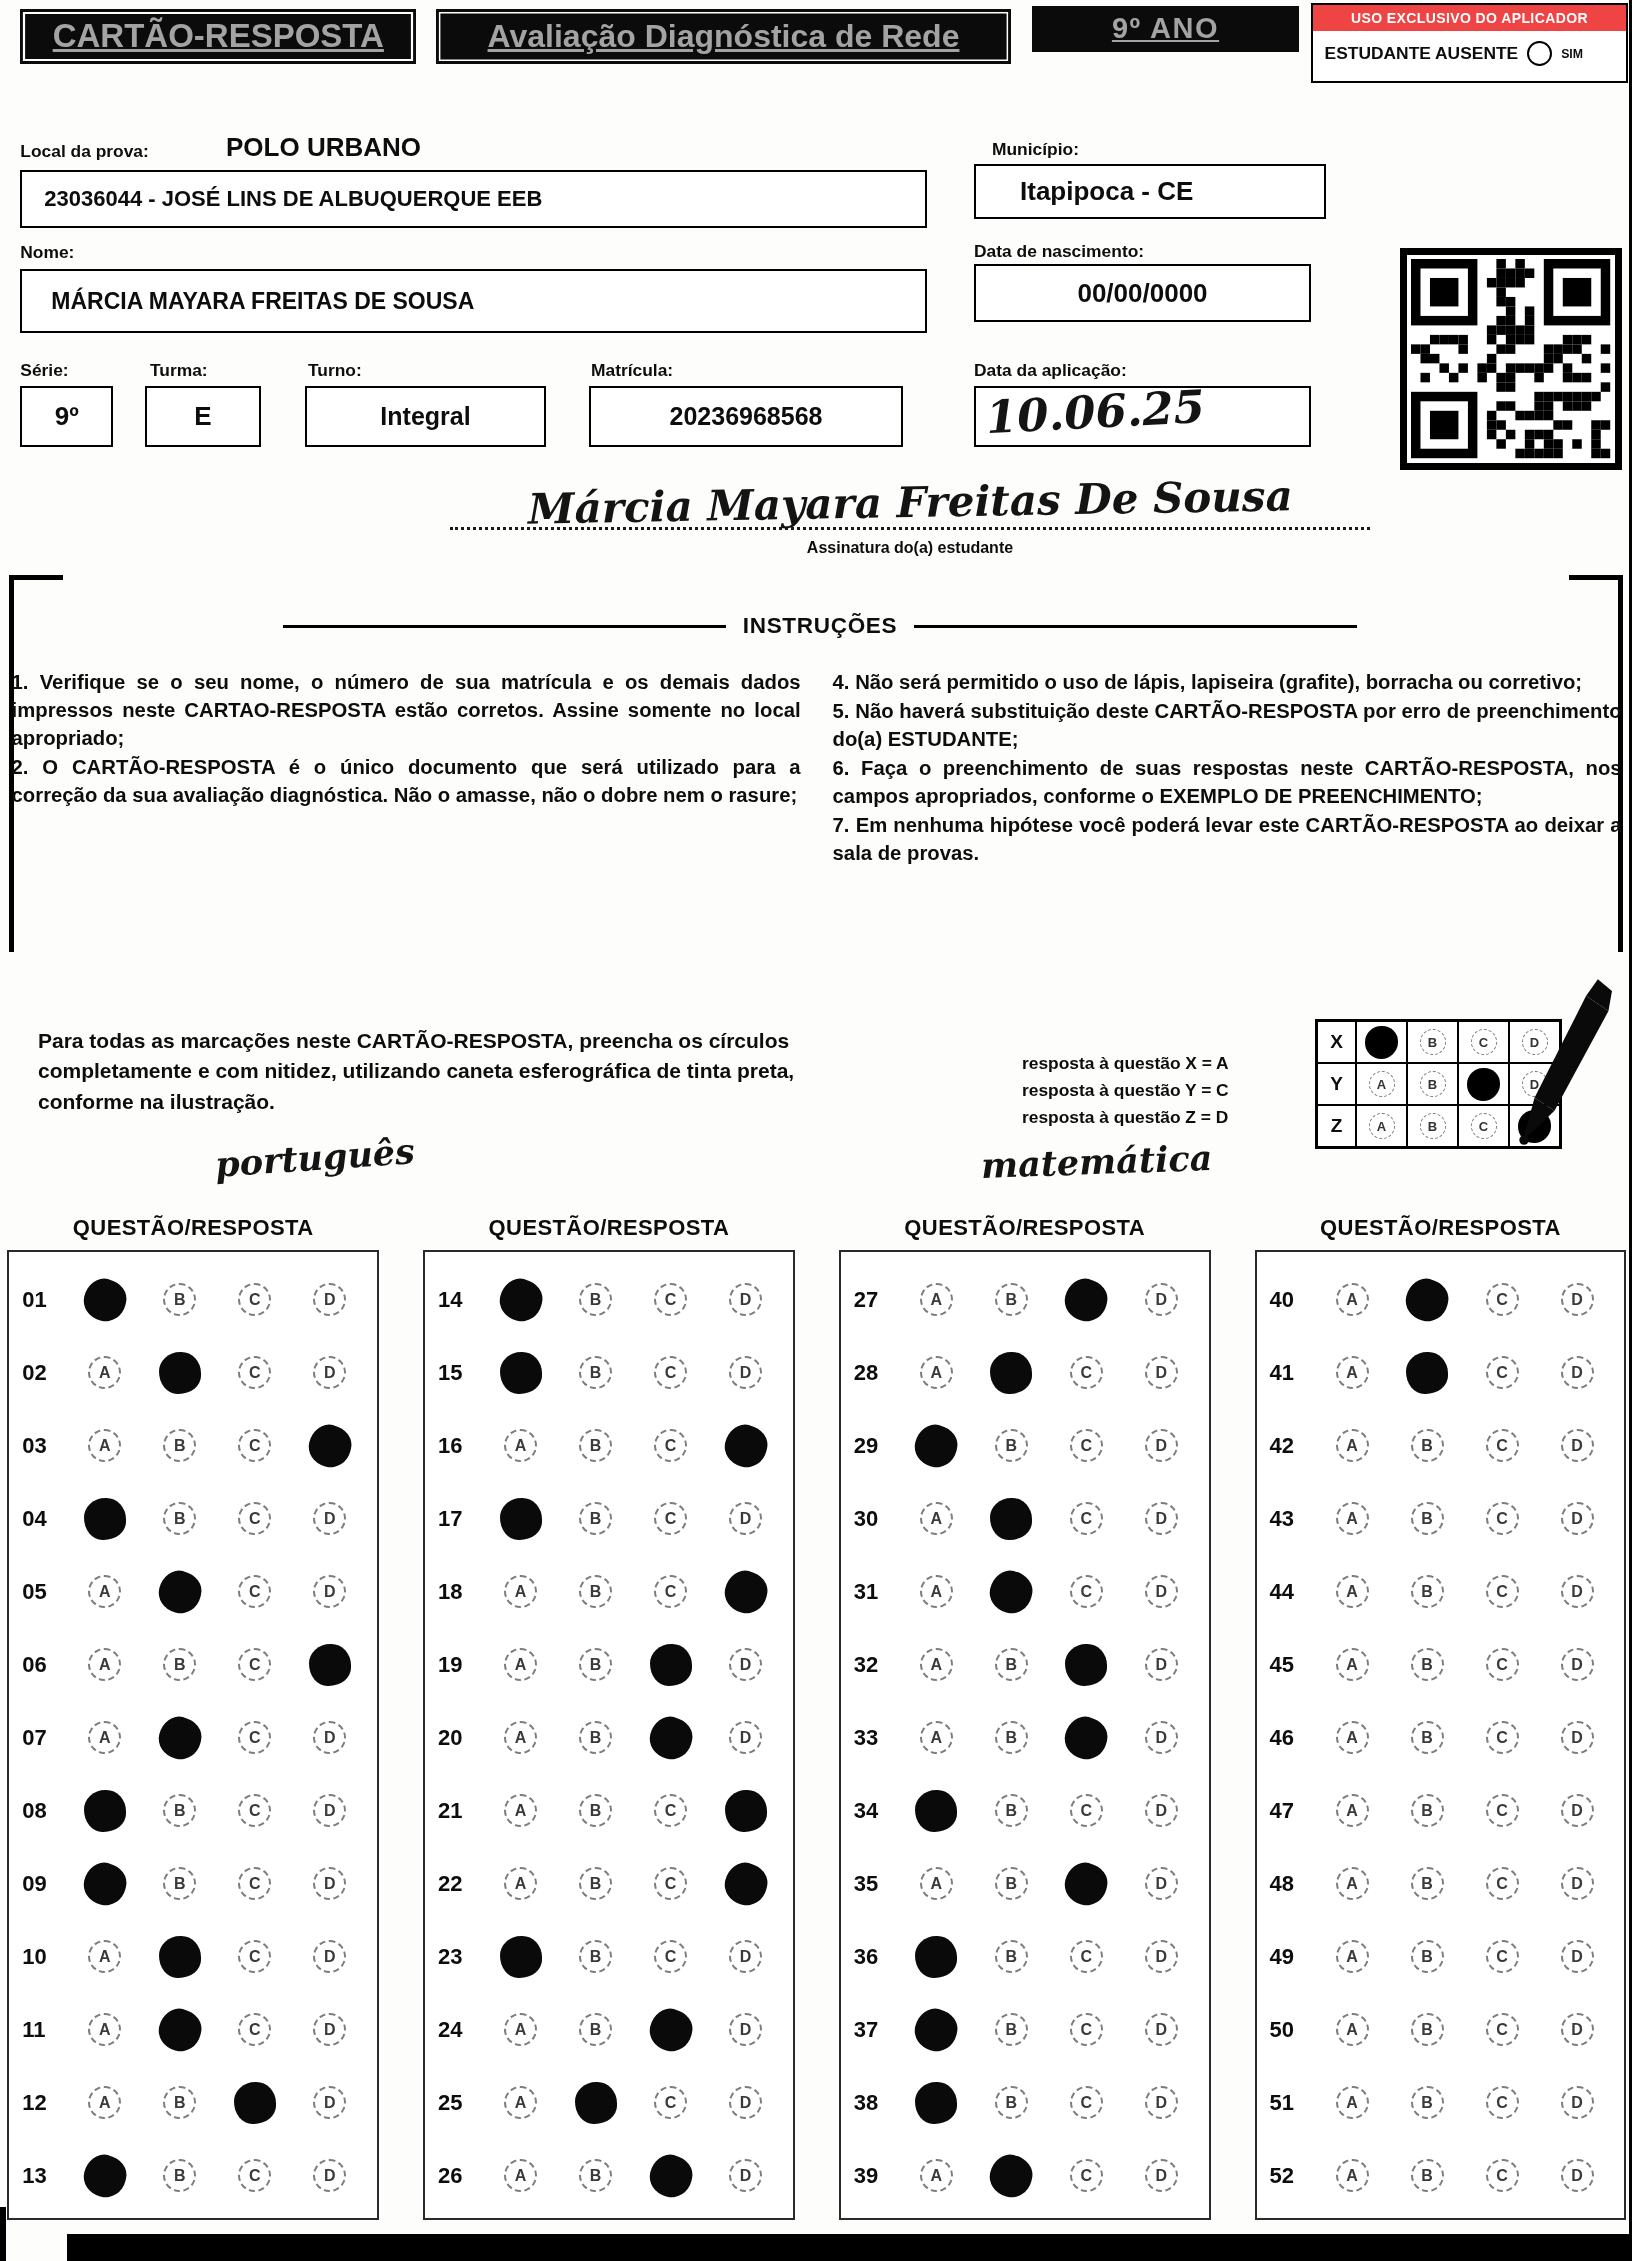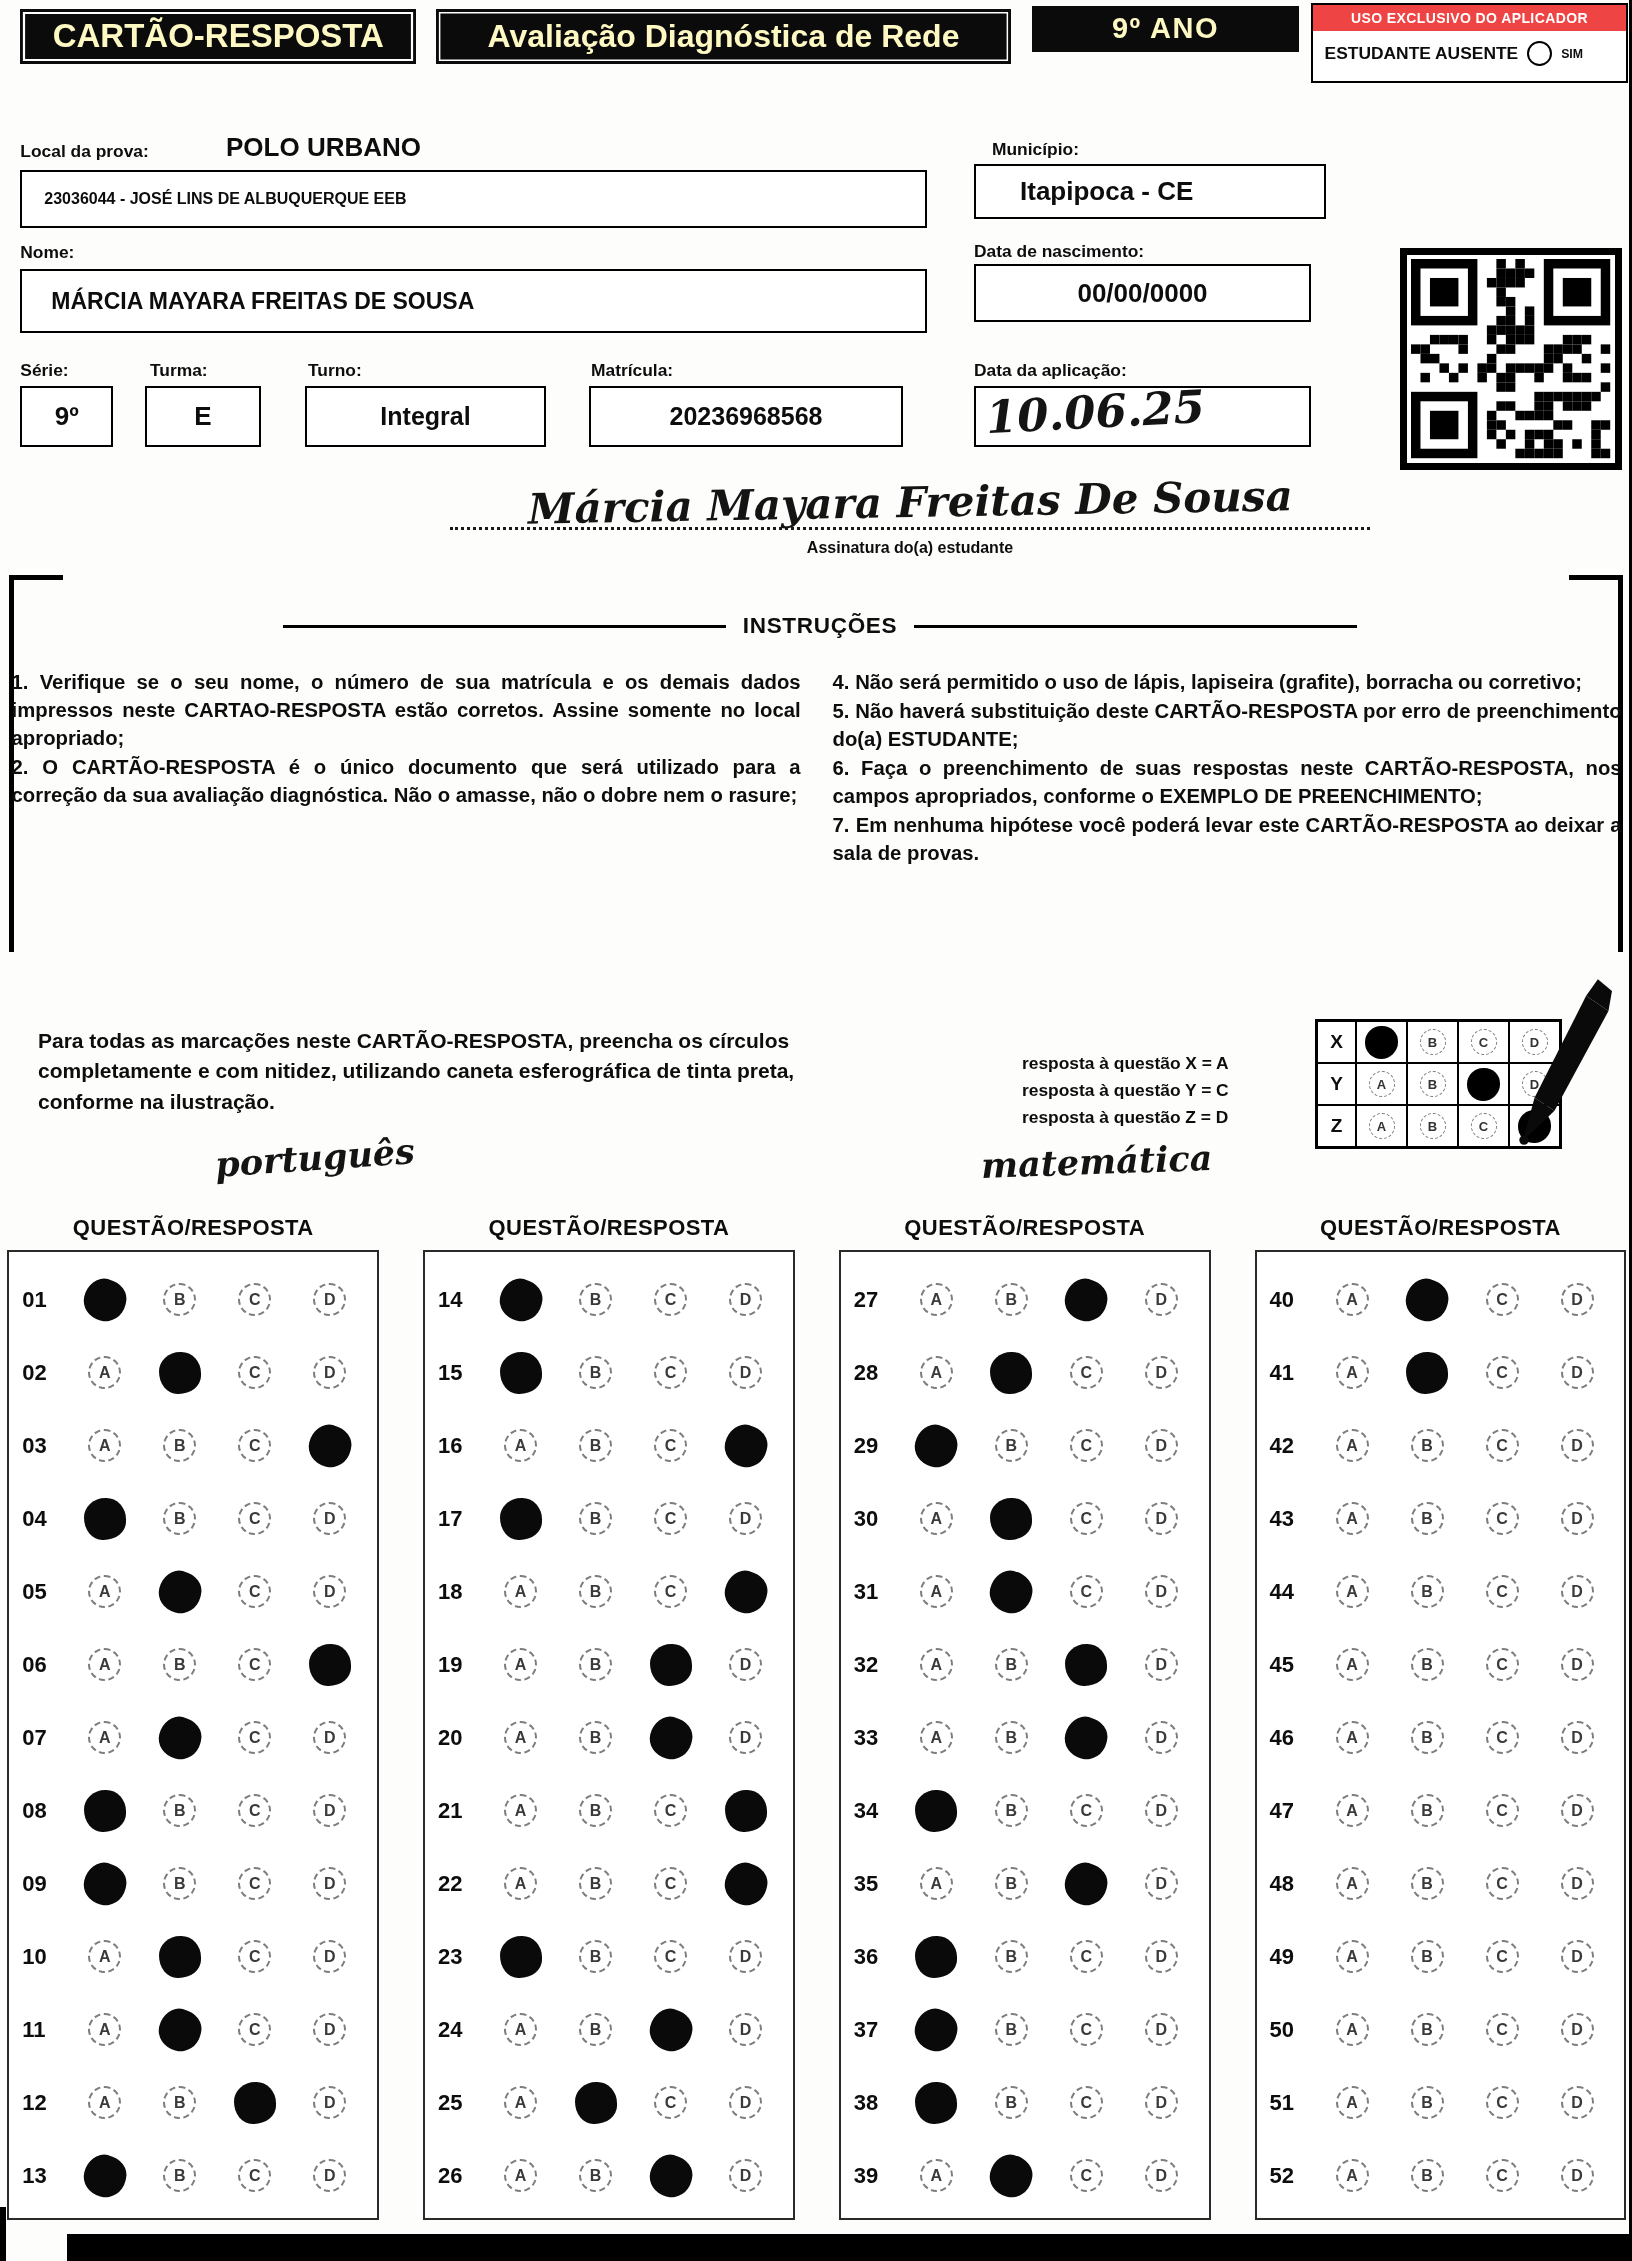--- a/index.html
+++ b/index.html
@@ -4,38 +4,38 @@
 <style>
   * { margin:0; padding:0; box-sizing:border-box; }
   html,body { background:#9a9a9a; }
   .page {
     position:relative; width:1633px; height:2261px; margin:0 auto;
     background:#fdfdfc; font-family:"Liberation Sans", sans-serif; color:#0d0d0d;
     overflow:hidden;
   }
 
   
-  .hdr-box { position:absolute; background:#0b0b0b; color:#fef9c3; display:flex; align-items:center; justify-content:center; font-weight:bold; }
+  .hdr-box { position:absolute; background:#0b0b0b; color:#a3a3a3; display:flex; align-items:center; justify-content:center; font-weight:bold;text-decoration:underline; }
   .card-title { left:20.3px; top:8.7px; width:396px; height:55px; font-size:33px; box-shadow: inset 0 0 0 2.9px #0b0b0b, inset 0 0 0 5.1px #fff; }
   .assessment-title { left:436px; top:8.7px; width:575px; height:55px; font-size:32px; box-shadow: inset 0 0 0 2.9px #0b0b0b, inset 0 0 0 4.4px #fff; }
   .grade-badge { left:1032px; top:5.8px; width:267px; height:46px; font-size:29px; letter-spacing:1.5px; }
   .applicator-box { position:absolute; left:1311px; top:2.9px; width:317px; height:80px; border:2.9px solid #000; background:#fff; }
   .applicator-title { background:#ef4444; color:#fff; height:26px; display:flex; align-items:center; justify-content:center; font-size:14px; font-weight:bold; letter-spacing:0.4px; }
   .applicator-row { display:flex; align-items:center; gap:9px; padding:10.2px 8.7px 0 11.6px; font-size:17.4px; font-weight:bold; }
   .absent-circle { width:25px; height:25px; border:2.2px solid #000; border-radius:50%; flex:0 0 auto; }
   .absent-sim { font-size:12.3px; }
 
   
   .lbl { position:absolute; font-size:17.4px; font-weight:bold; }
   .big-val { position:absolute; font-size:26px; font-weight:bold; }
   .fbox { position:absolute; border:2.9px solid #000; background:#fff; display:flex; align-items:center; font-weight:bold; }
   .local-label   { left:20.3px;  top:141px; }
   .local-value   { left:226px; top:132px; }
   .municipio-label { left:992px; top:139px; }
-  .school-box    { left:20.3px;  top:170px; width:907px; height:58px; font-size:16px; padding-left:22px; }
+  .school-box    { left:20.3px;  top:170px; width:907px; height:58px; font-size:22px; padding-left:22px; }
   .municipio-box { left:974px; top:164px; width:352px; height:55px; font-size:26px; padding-left:44px; }
   .nome-label    { left:20.3px;  top:242px; }
   .nascimento-label { left:974px; top:241px; }
   .nome-box      { left:20.3px;  top:269px; width:907px; height:64px; font-size:23px; padding-left:29px; }
   .nascimento-box{ left:974px; top:264px; width:337px; height:58px; font-size:26px; justify-content:center; }
   .serie-label   { left:20.3px;  top:360px; }
   .turma-label   { left:150px; top:360px; }
   .turno-label   { left:308px; top:360px; }
   .matricula-label { left:591px; top:360px; }
   .aplicacao-label { left:974px; top:360px; }

